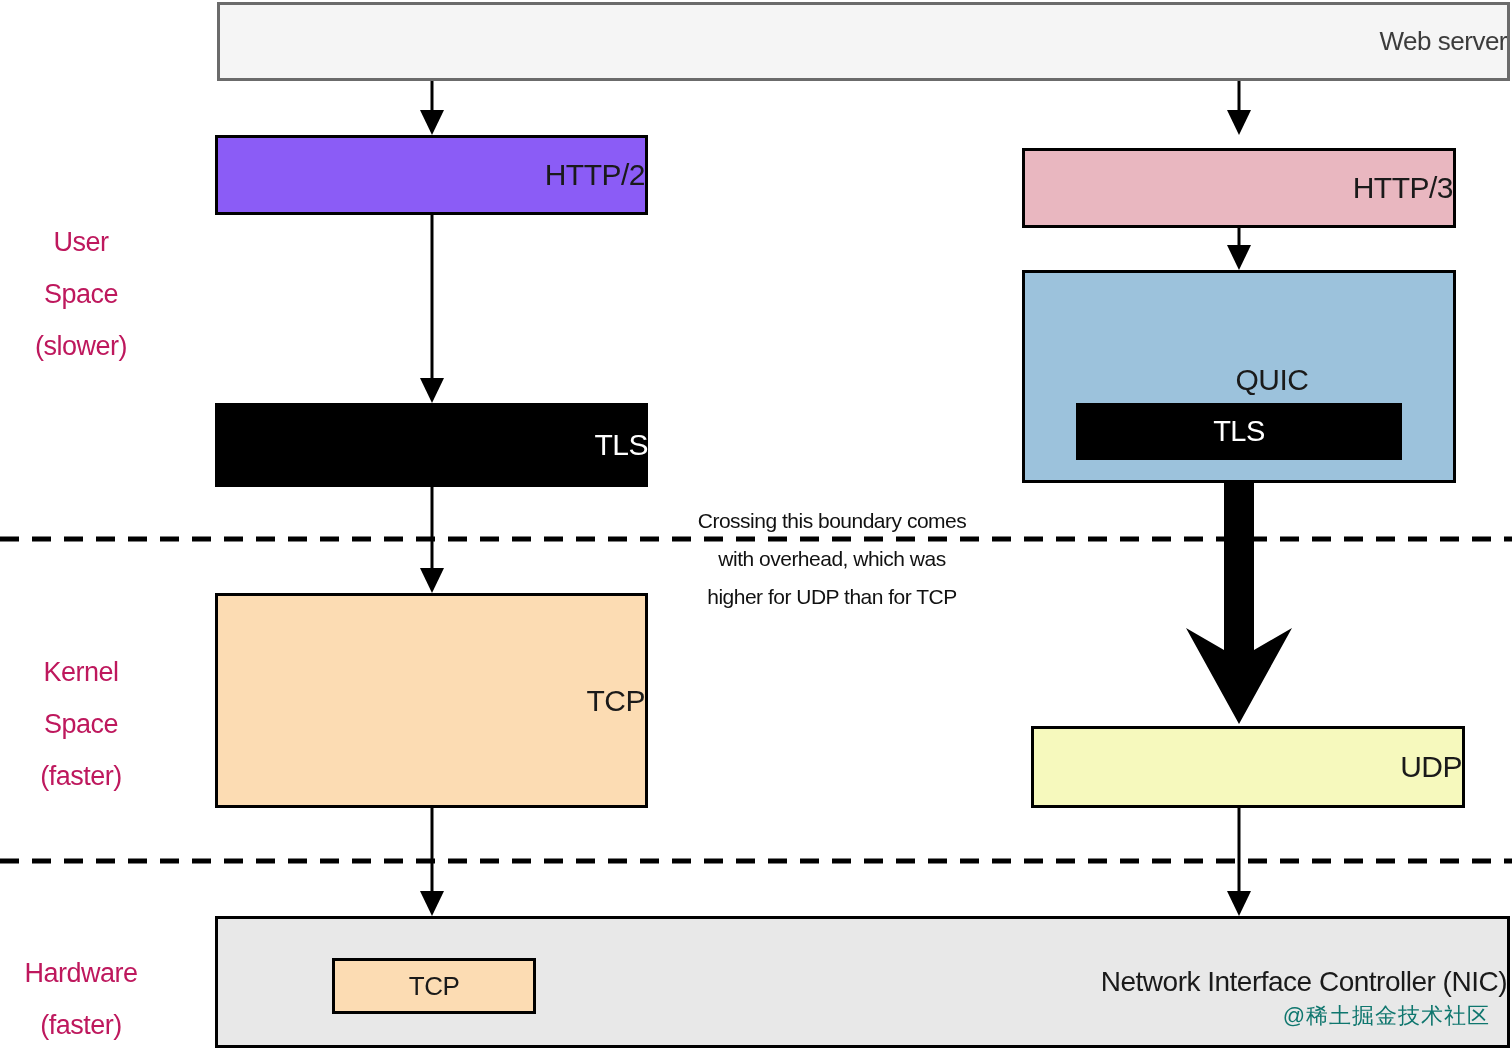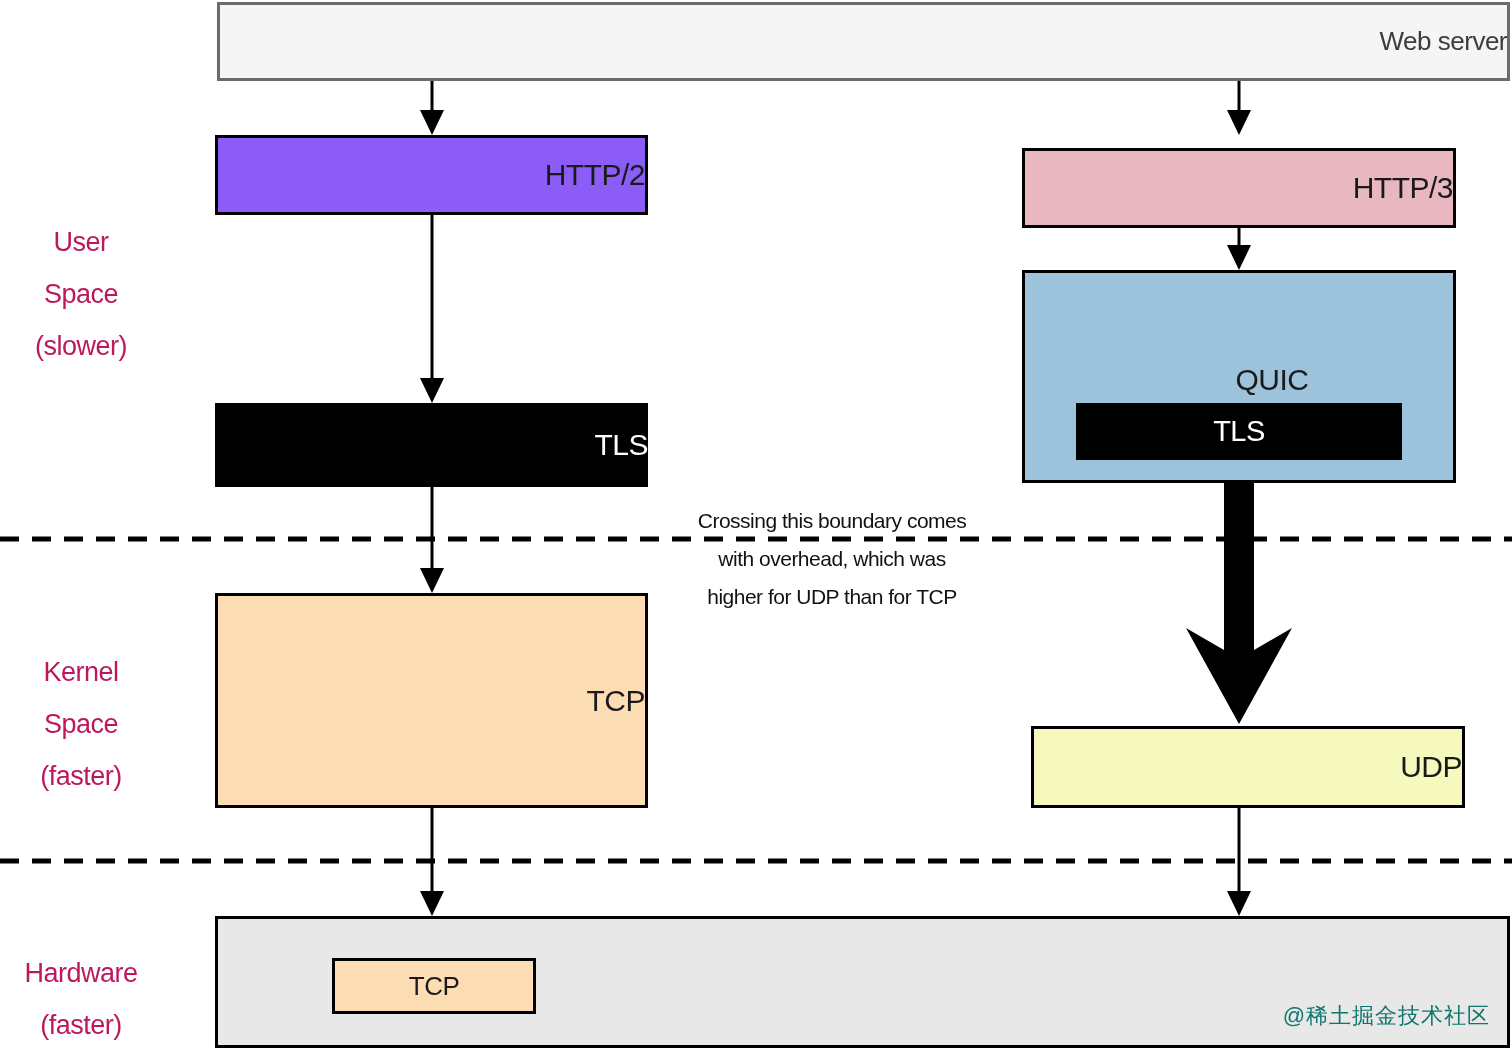--- a/index.html
+++ b/index.html
@@ -173,20 +173,21 @@
     </div>
   </div>
   <div class="node node-udp">
     <span>UDP</span>
   </div>
 
   <div class="node node-nic">
     <div class="node-nic-tcp">
       <span>TCP</span>
     </div>
+    <span>Network Interface Controller (NIC)</span>
   </div>
 
   <div class="zone-label zone-user">User
 Space
 (slower)</div>
   <div class="zone-label zone-kernel">Kernel
 Space
 (faster)</div>
   <div class="zone-label zone-hardware">Hardware
 (faster)</div>

